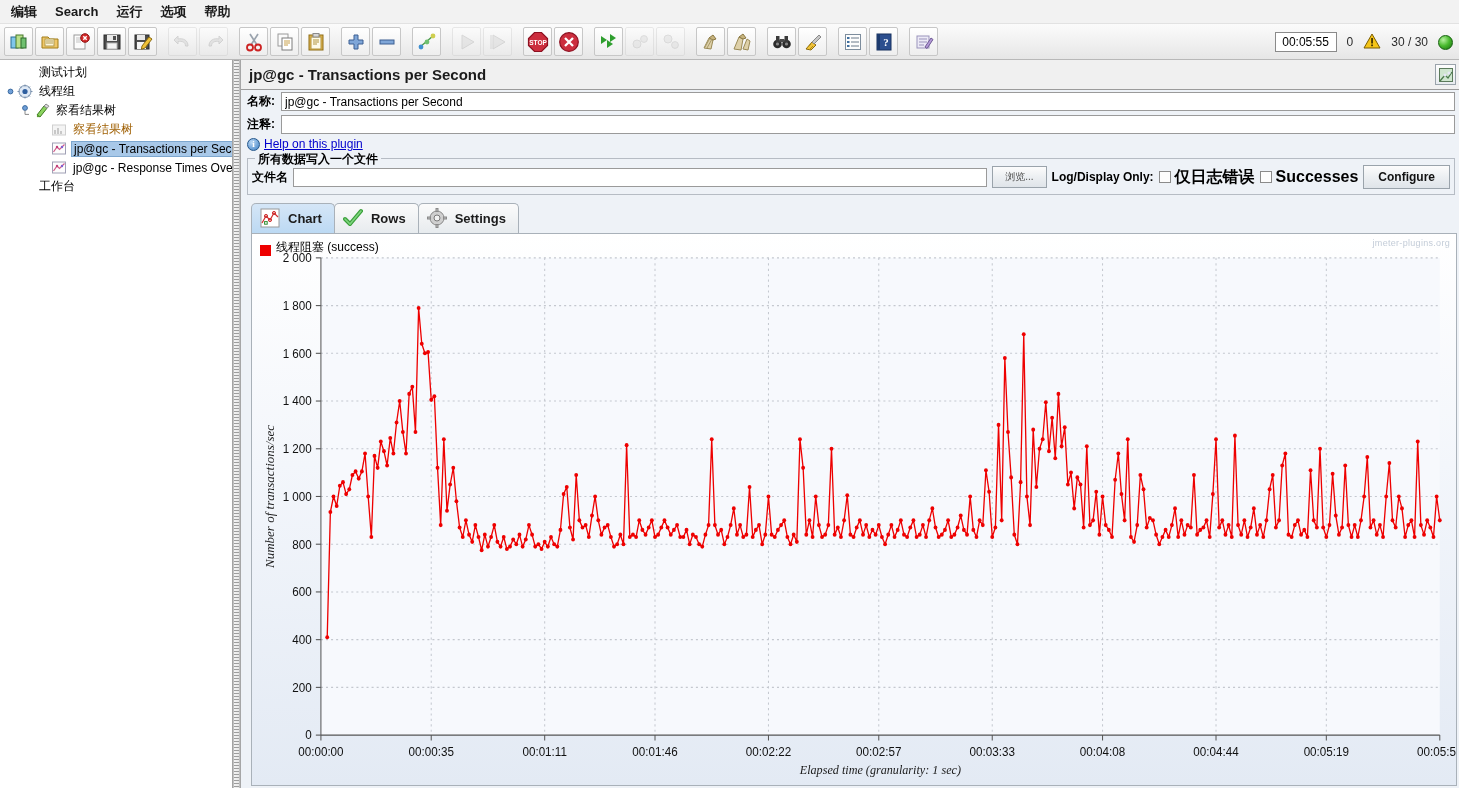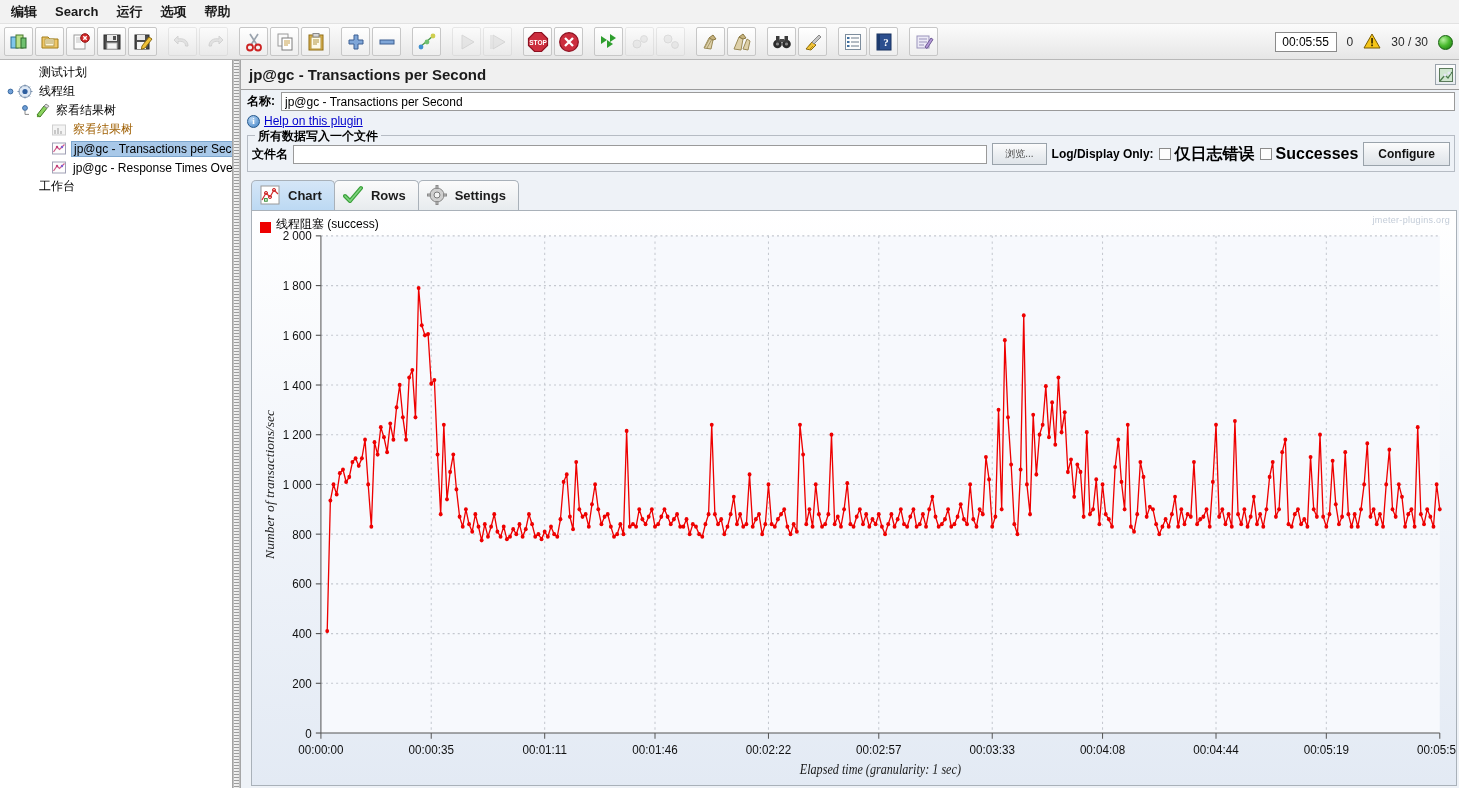--- a/index.html
+++ b/index.html
@@ -568,20 +568,24 @@
             <circle cx="10" cy="5" r="1.6" fill="#e6e6f5"></circle>
           </svg>
         </div>
       </div>
 
       <div class="frow">
         <span class="flab">名称:</span>
         <input class="finput" type="text" value="jp@gc - Transactions per Second" style="">
       </div>
 
+      <div class="frow">
+        <span class="flab">注释:</span>
+        <input class="finput" type="text" value="" style="">
+      </div>
 
       <div class="helprow">
         <span class="infoicon">i</span>
         <span class="helplink">Help on this plugin</span>
       </div>
 
       <div class="groupbox">
         <span class="grouptitle">所有数据写入一个文件</span>
         <div class="filerow">
           <span class="flab">文件名</span>

